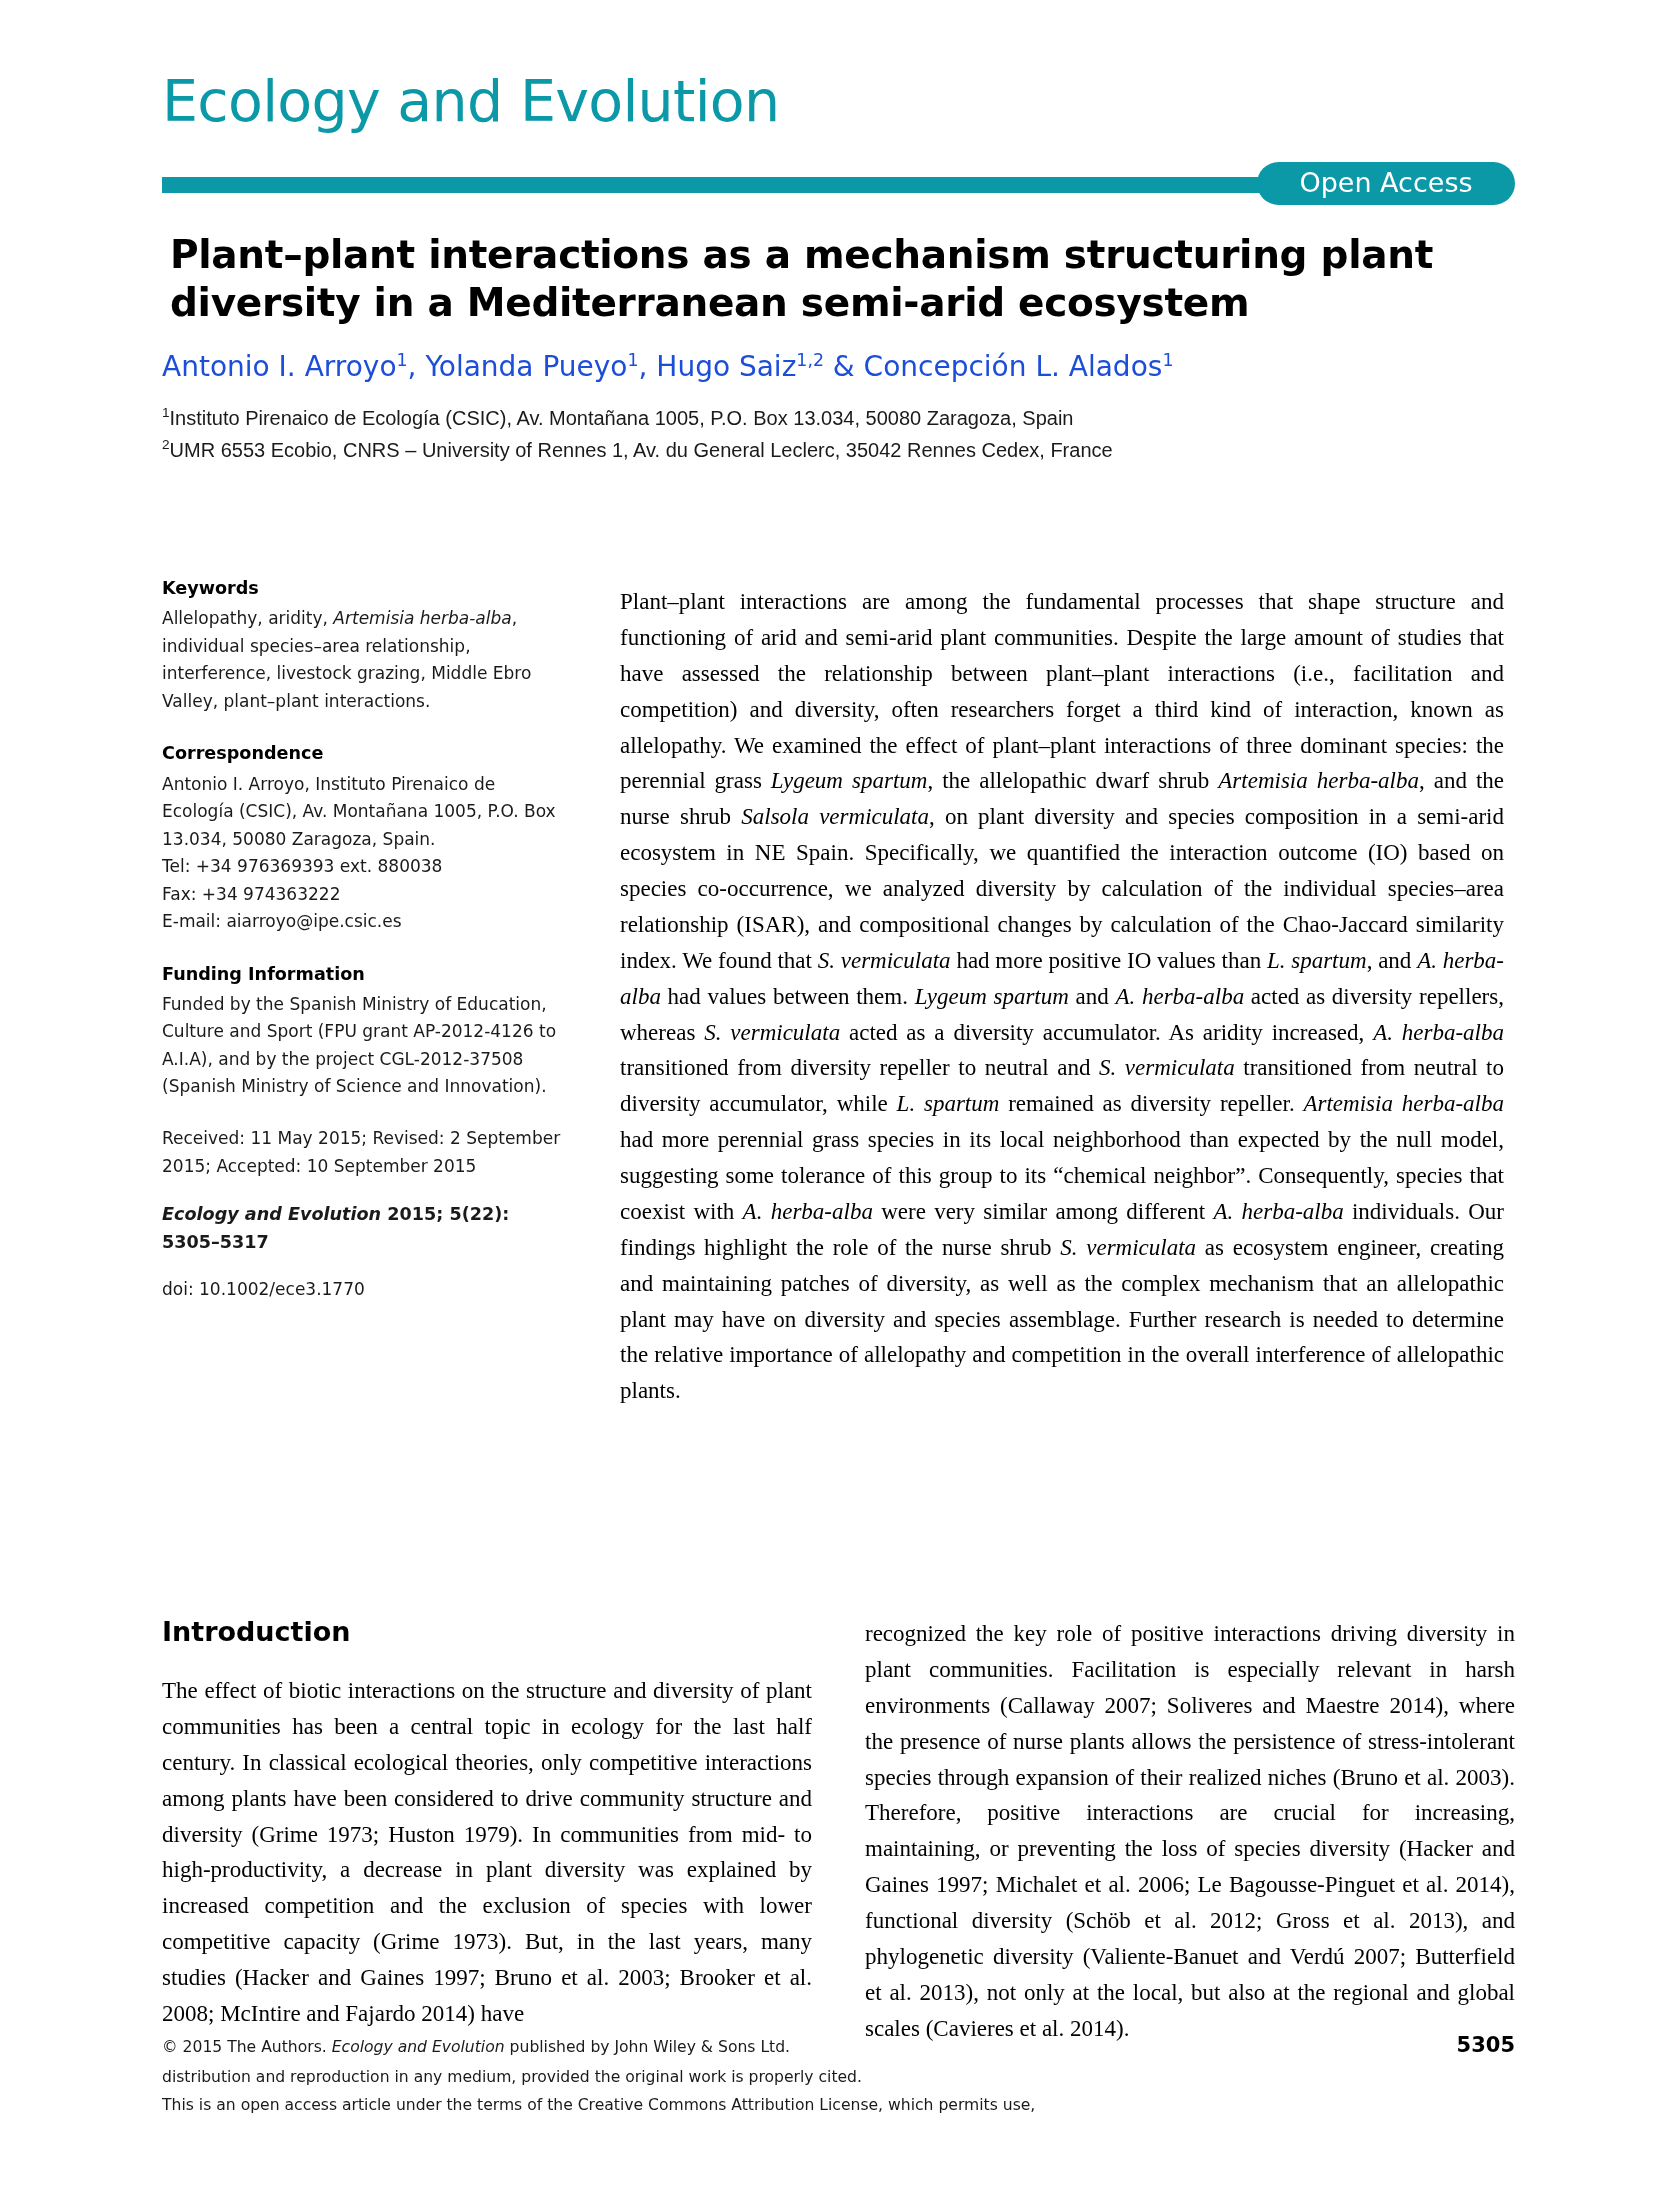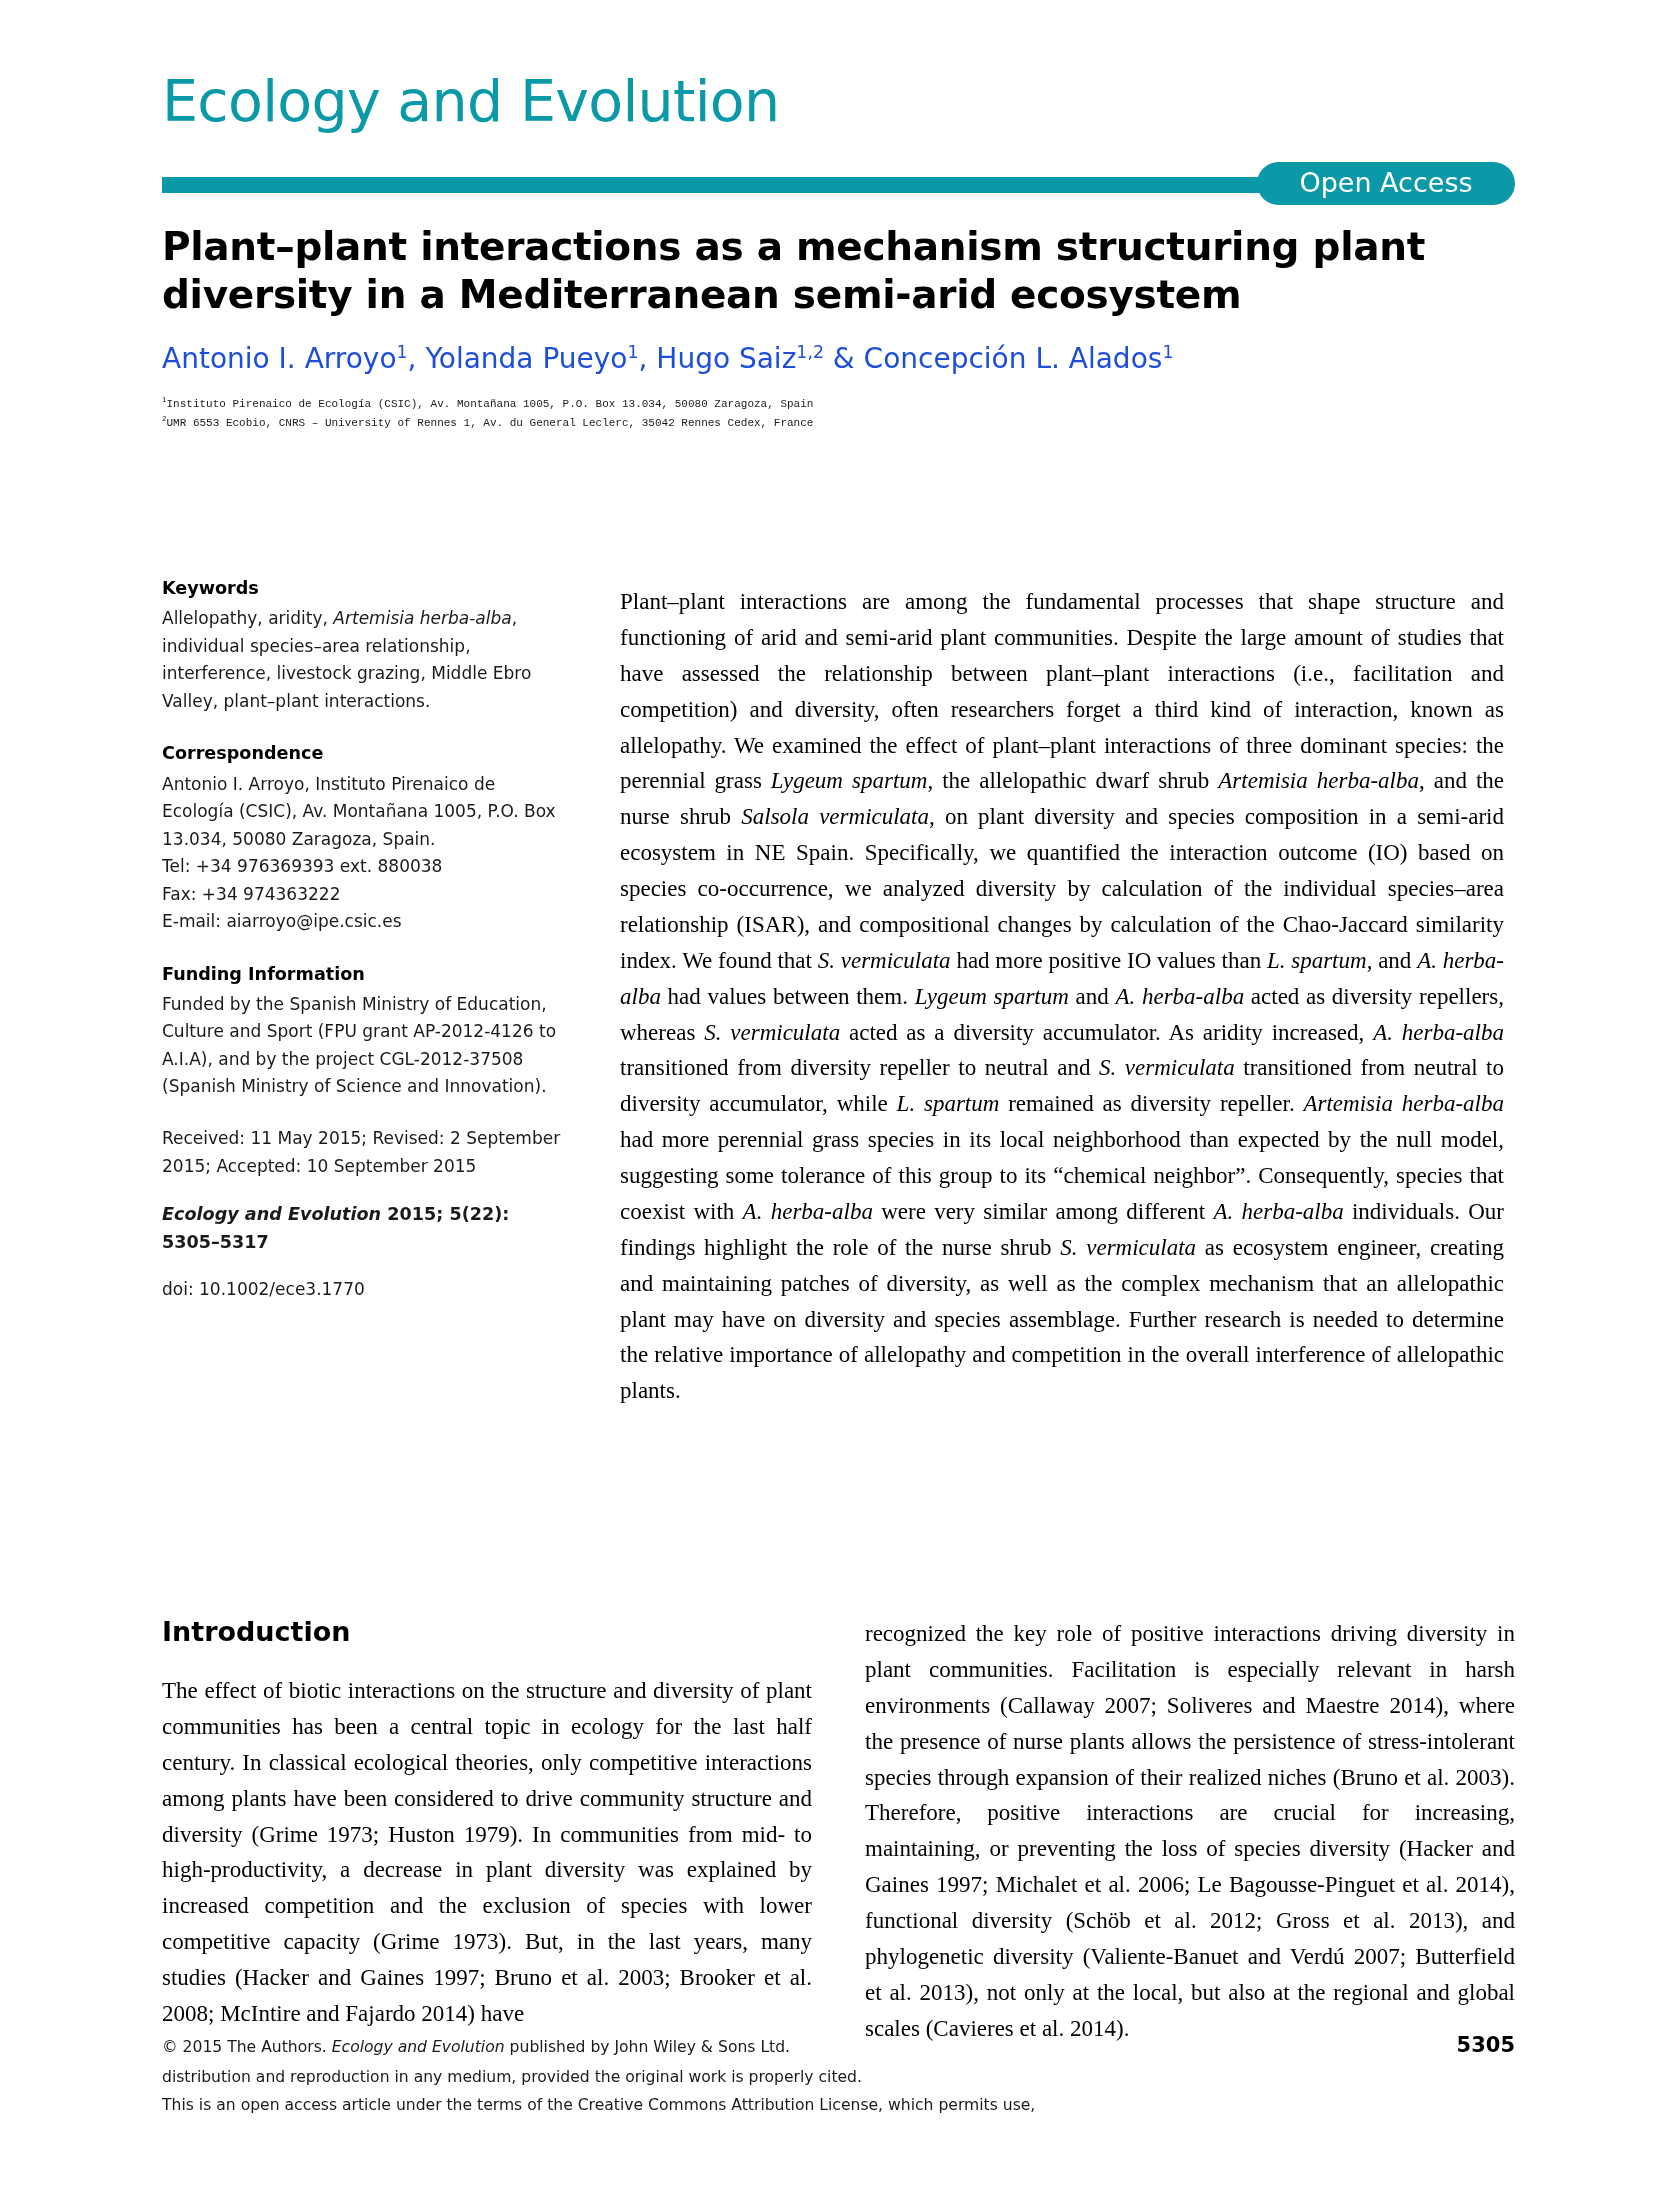--- a/index.html
+++ b/index.html
@@ -74,35 +74,35 @@
     left: 162px;
     top: 223px;
     width: 1306px;
   }
   .paper-title {
     font-family: "DejaVu Sans", sans-serif;
     font-size: 39px;
     font-weight: bold;
     line-height: 1.22;
     color: #000000;
-    margin: 0;
+    margin: 8px;
     letter-spacing: -0.3px;
   }
   .authors {
     font-family: "DejaVu Sans", sans-serif;
     font-size: 28px;
     font-weight: 400;
     line-height: 1.3;
     margin-top: 23px;
     color: #1d4ed8;
   }
   .authors sup { font-size: 0.62em; vertical-align: super; }
   .affil {
-    font-family: Liberation Mono, monospace;
-    font-size: 11px;
+    font-family: Liberation Sans, sans-serif;
+    font-size: 20px;
     line-height: 1.5;
     color: #1a1a1a;
     margin-top: 17.6px;
   }
   .affil sup { font-size: 0.68em; vertical-align: super; }
   .affil div { margin-bottom: 1.4px; }
 
   
   .sidebar {
     position: absolute;

